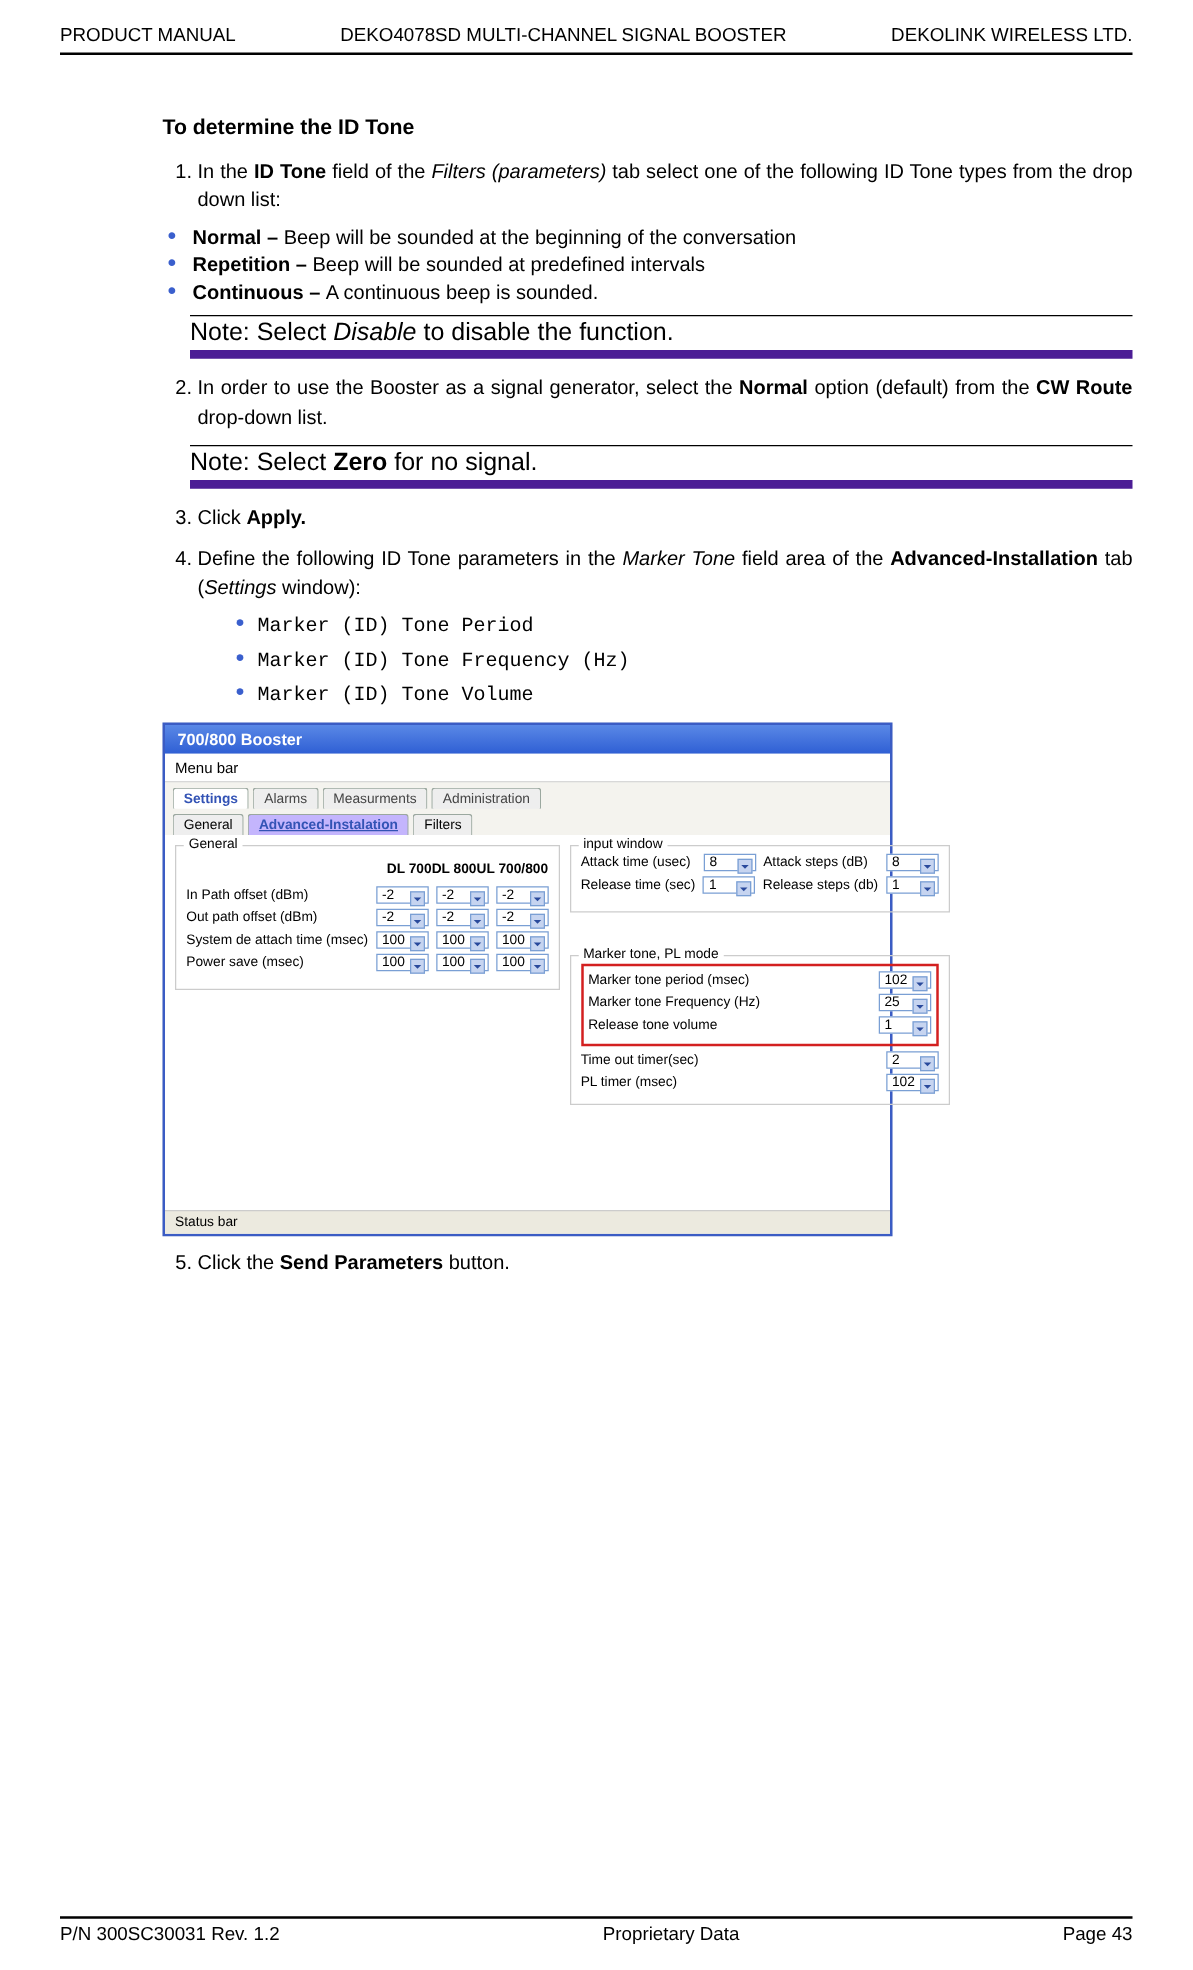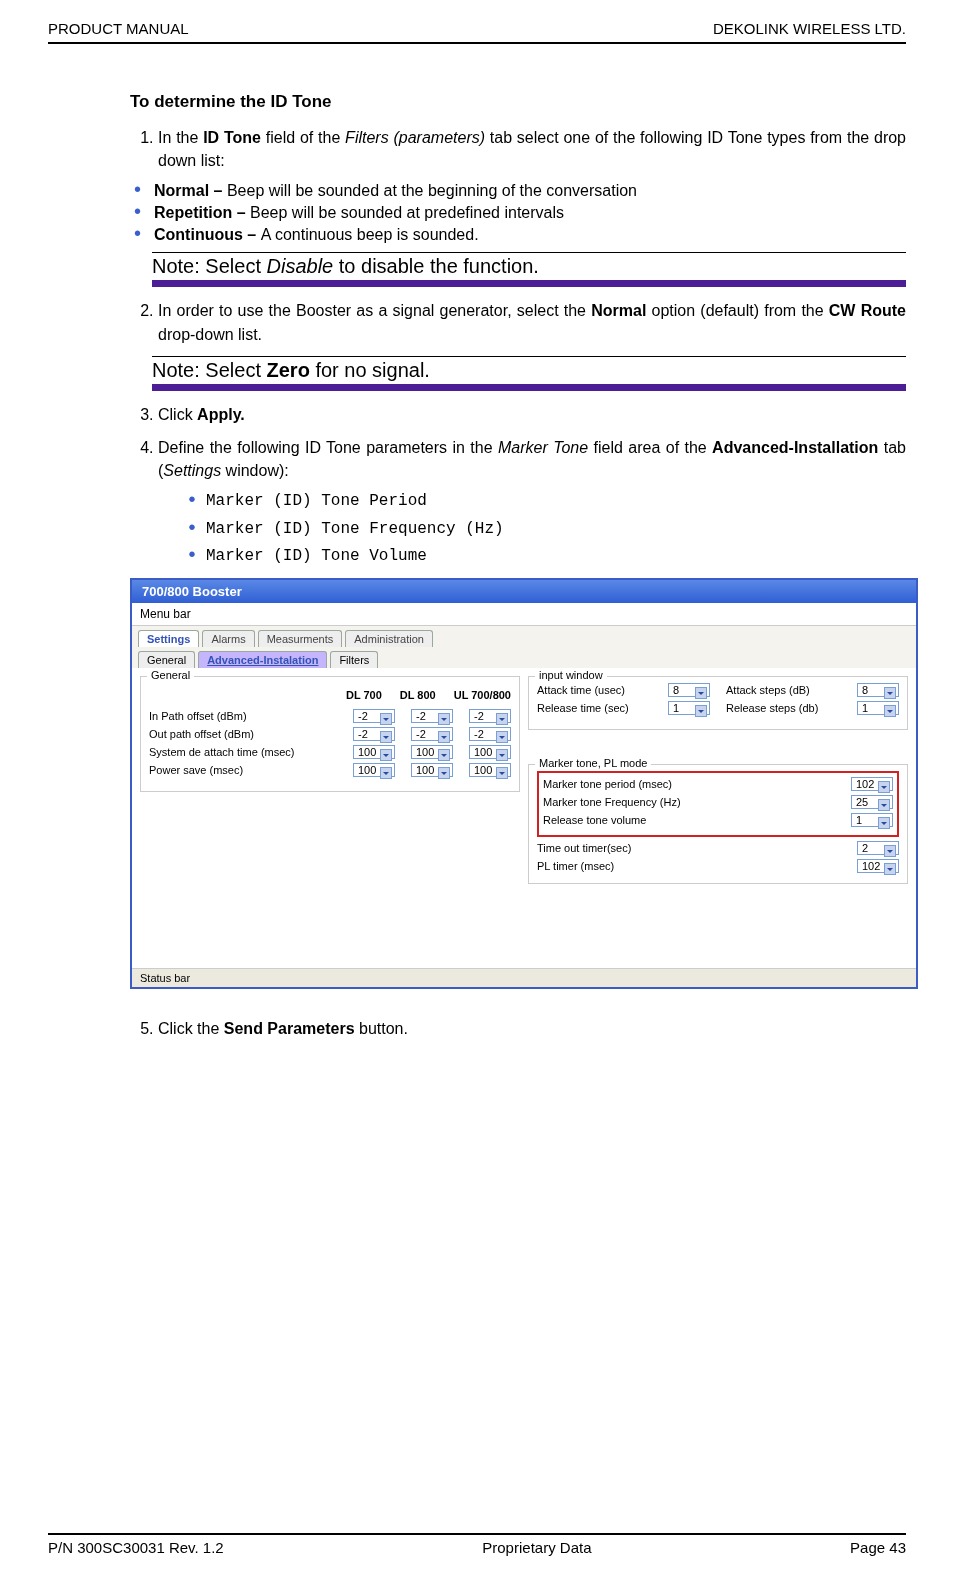--- a/index.html
+++ b/index.html
@@ -35,40 +35,40 @@
       border-top: 1px solid #000;
       border-bottom: 7px solid #4c1d95;
       padding: 2px 0;
       margin: 8px 0 12px 22px;
       font-family: Arial, sans-serif;
       font-size: 20px;
     }
     b, .bold { font-weight: bold; }
     i, .italic { font-style: italic; }
     .screenshot {
-      margin: 8px 0 28px 0;
+      margin: 8px 0 10px 0;
       border: 2px solid #3b5cc4;
-      width: 788px;
+      width: 584px;
       font-family: Arial, sans-serif;
       font-size: 11px;
       background: #f4f3ee;
     }
     .ss-title { background: linear-gradient(#5a88e6, #2f5fd4); color: #fff; font-weight: bold; padding: 4px 10px; font-size: 13px; }
     .ss-menubar { background: #fff; padding: 4px 8px; border-bottom: 1px solid #ccc; font-size: 12px; }
     .ss-tabrow { display: flex; gap: 3px; padding: 4px 6px 0 6px; background: #f4f3ee; }
     .ss-tab { border: 1px solid #9ba89f; border-bottom: none; padding: 2px 8px; background: #eee; border-radius: 3px 3px 0 0; font-size: 11px; color: #444; }
     .ss-tab.primary { color: #3353b5; font-weight: bold; background: #fff; }
     .ss-subtab { border: 1px solid #9ba89f; border-bottom: none; padding: 2px 8px; background: #eee; border-radius: 3px 3px 0 0; font-size: 11px; }
     .ss-subtab.active { color: #3353b5; font-weight: bold; background: #c4b5fd; text-decoration: underline; }
     .ss-body { display: flex; background: #fff; padding: 8px; min-height: 300px; gap: 8px; }
     .ss-left, .ss-right { flex: 1; }
     .ss-fieldset { border: 1px solid #ccc; padding: 6px 8px 10px 8px; margin-bottom: 8px; position: relative; }
     .ss-fieldset-title-abs { position: absolute; top: -8px; left: 6px; background: #fff; padding: 0 4px; font-size: 11px; }
-    .ss-colheads { display: flex; justify-content: flex-end; gap: 18px; font-weight: bold; font-size: 11px; margin: 6px 0 8px 0; }
-    .ss-row { display: flex; align-items: center; margin-bottom: 4px; gap: 16px; }
+    .ss-colheads { display: flex; justify-content: flex-end; font-weight: bold; font-size: 11px; margin: 6px 0 8px 0; }
+    .ss-row { display: flex; align-items: center; margin-bottom: 4px; gap: 6px; }
     .ss-row .lab { flex: 1; white-space: nowrap; font-size: 11px; }
     .ss-select { border: 1px solid #7a9fd4; background: #fff; padding: 0 14px 0 4px; font-size: 11px; width: 42px; position: relative; display: inline-block; }
     .ss-select::after { content: ''; position: absolute; right: 2px; top: 3px; width: 10px; height: 10px; background: #c6d4f0; border: 1px solid #7a9fd4; }
     .ss-select::before { content: ''; position: absolute; right: 5px; top: 8px; border-left: 3px solid transparent; border-right: 3px solid transparent; border-top: 3px solid #2a4a9c; z-index: 2; }
     .ss-inputwin .ss-row .lab { font-size: 11px; }
     .ss-redbox { border: 2px solid #d32020; padding: 4px; }
     .ss-statusbar { background: #eceadf; padding: 3px 8px; border-top: 1px solid #ccc; font-size: 11px; }
     .ss-marker { border: 1px solid #ccc; padding: 6px 8px; position: relative; margin-top: 34px; }
     .footer-bar {
       position: absolute;
@@ -80,20 +80,21 @@
       border-top: 2px solid #000;
       padding-top: 4px;
       font-size: 15px;
     }
   </style>
 </head>
 <body>
 
 <div class="header-bar">
   <span>PRODUCT MANUAL</span>
+  <span>DEKO4078SD MULTI-CHANNEL SIGNAL BOOSTER</span>
   <span>DEKOLINK WIRELESS LTD.</span>
 </div>
 
 <div class="content">
   <div class="section-title">To determine the ID Tone</div>
 
   <ol class="main">
     <li>
       <span>In the </span><b>ID Tone</b><span> field of the </span><i>Filters (parameters)</i><span> tab select one of the following ID Tone types from the drop down list:</span>
     </li>

